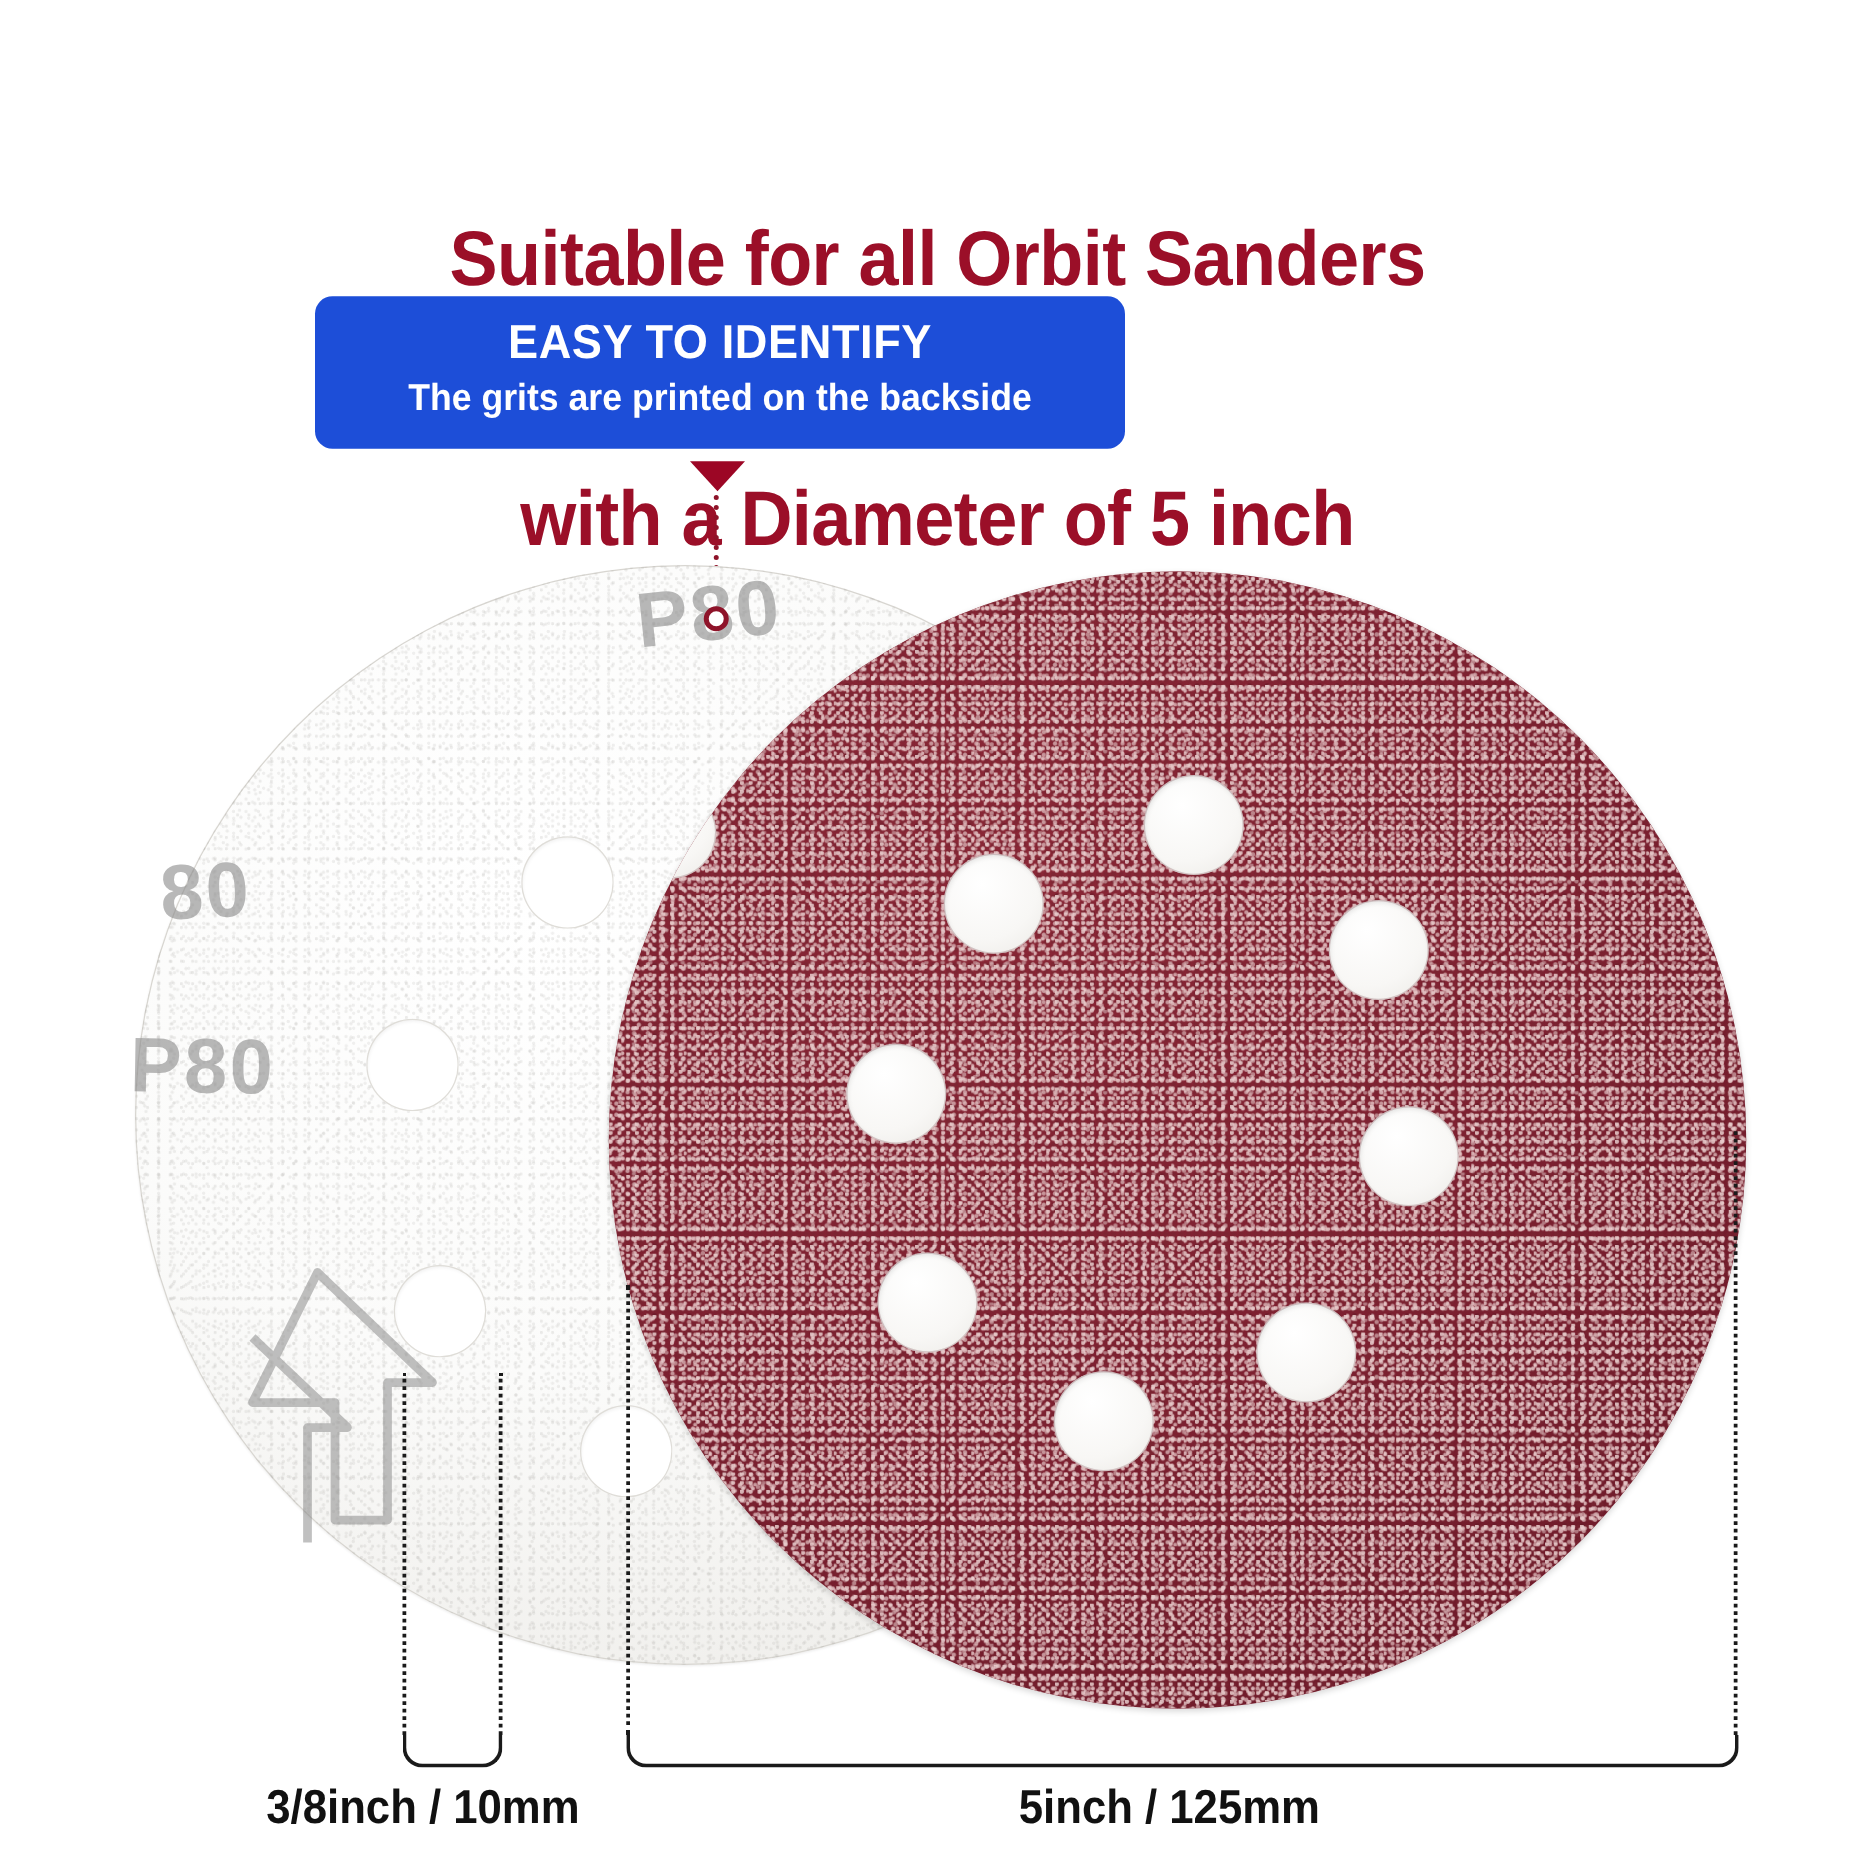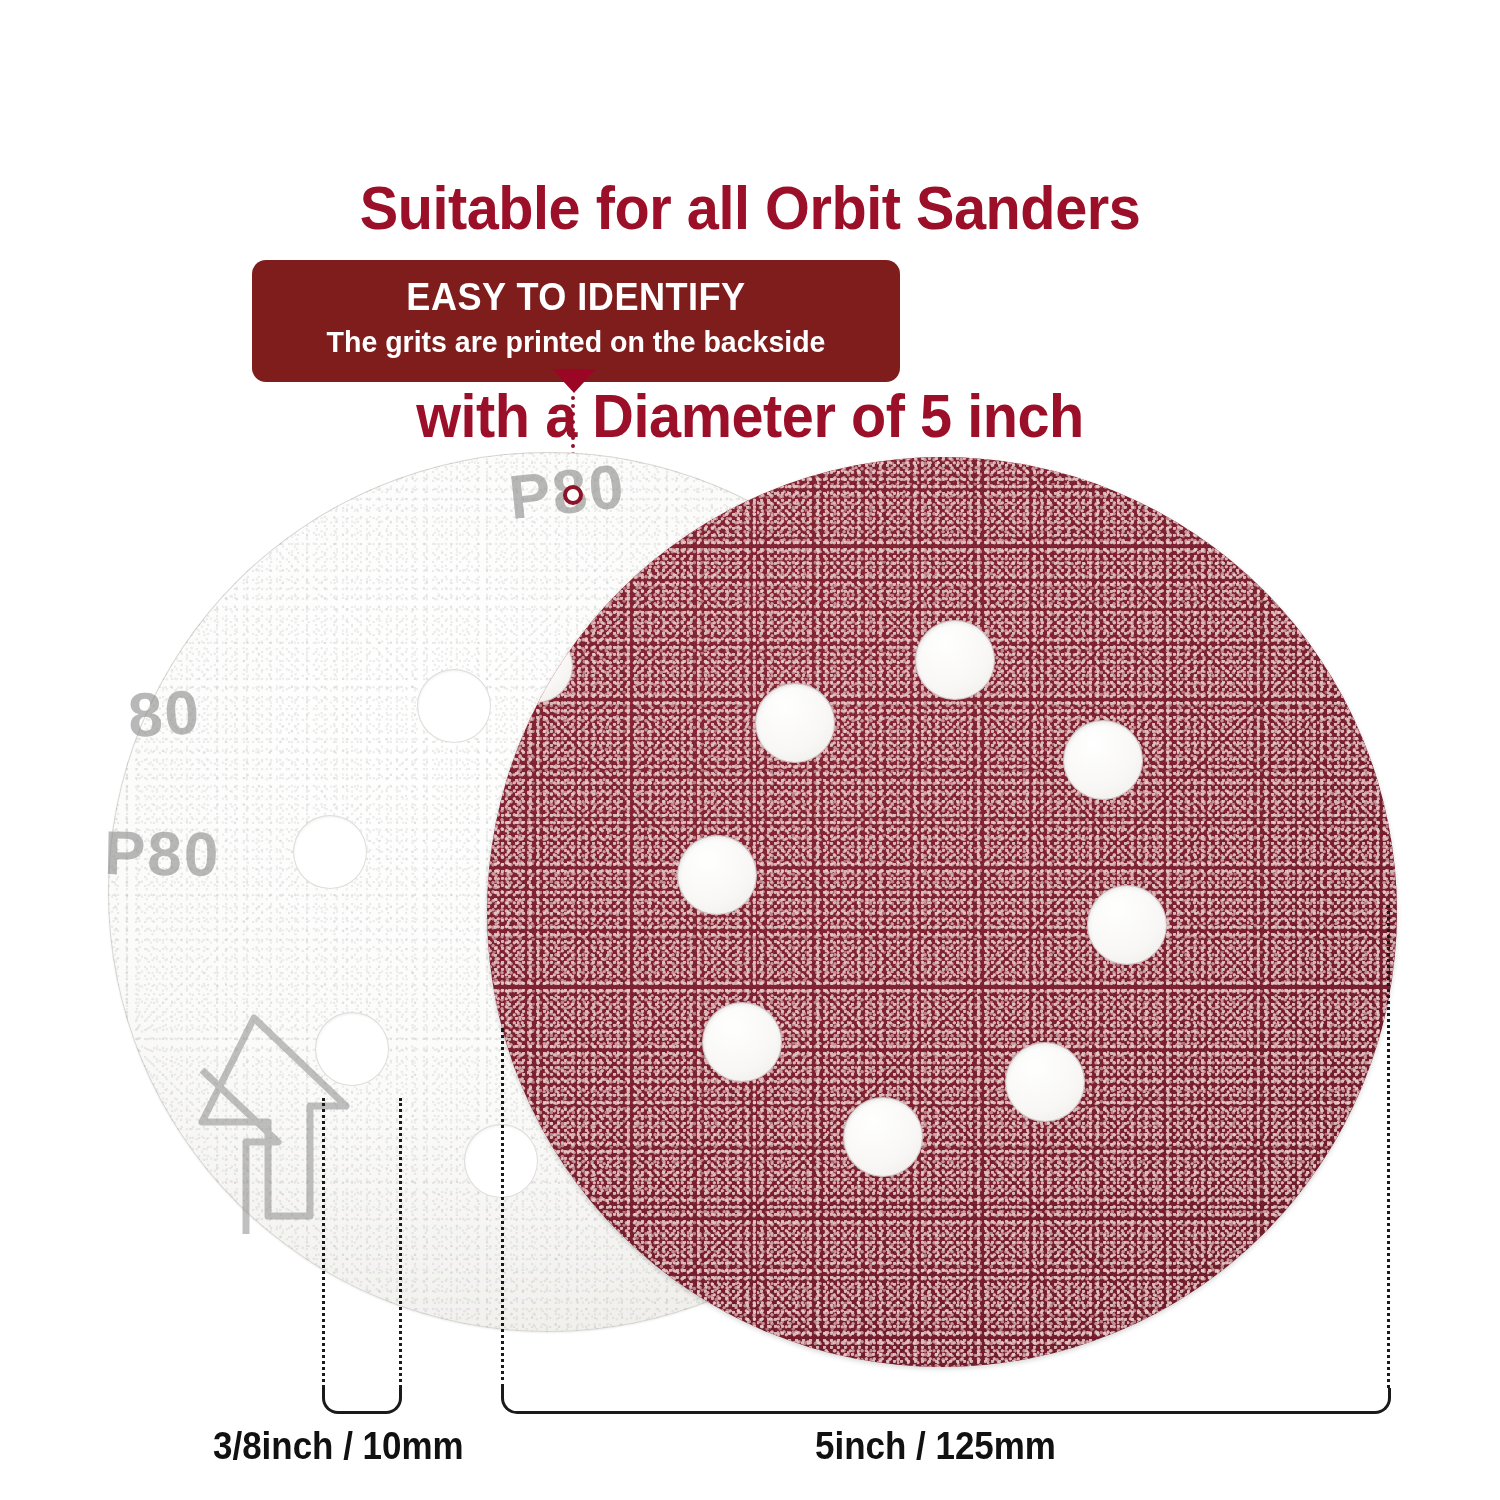--- a/index.html
+++ b/index.html
@@ -32,24 +32,24 @@
     transform: scaleX(0.93);
     transform-origin: 50% 0;
     white-space: pre;
   }
   #headline .hl-line { display: block; }
 
   
   #callout {
     position: absolute;
     left: 252px;
-    top: 260px;
+    top: 237px;
     width: 648px;
     height: 122px;
-    background: #7f1d1d;
+    background: #1d4ed8;
     border-radius: 14px;
     box-sizing: border-box;
     padding-top: 16px;
   }
   #callout-tail {
     position: absolute;
     left: 552px;
     top: 369px;
     width: 0;
     height: 0;

